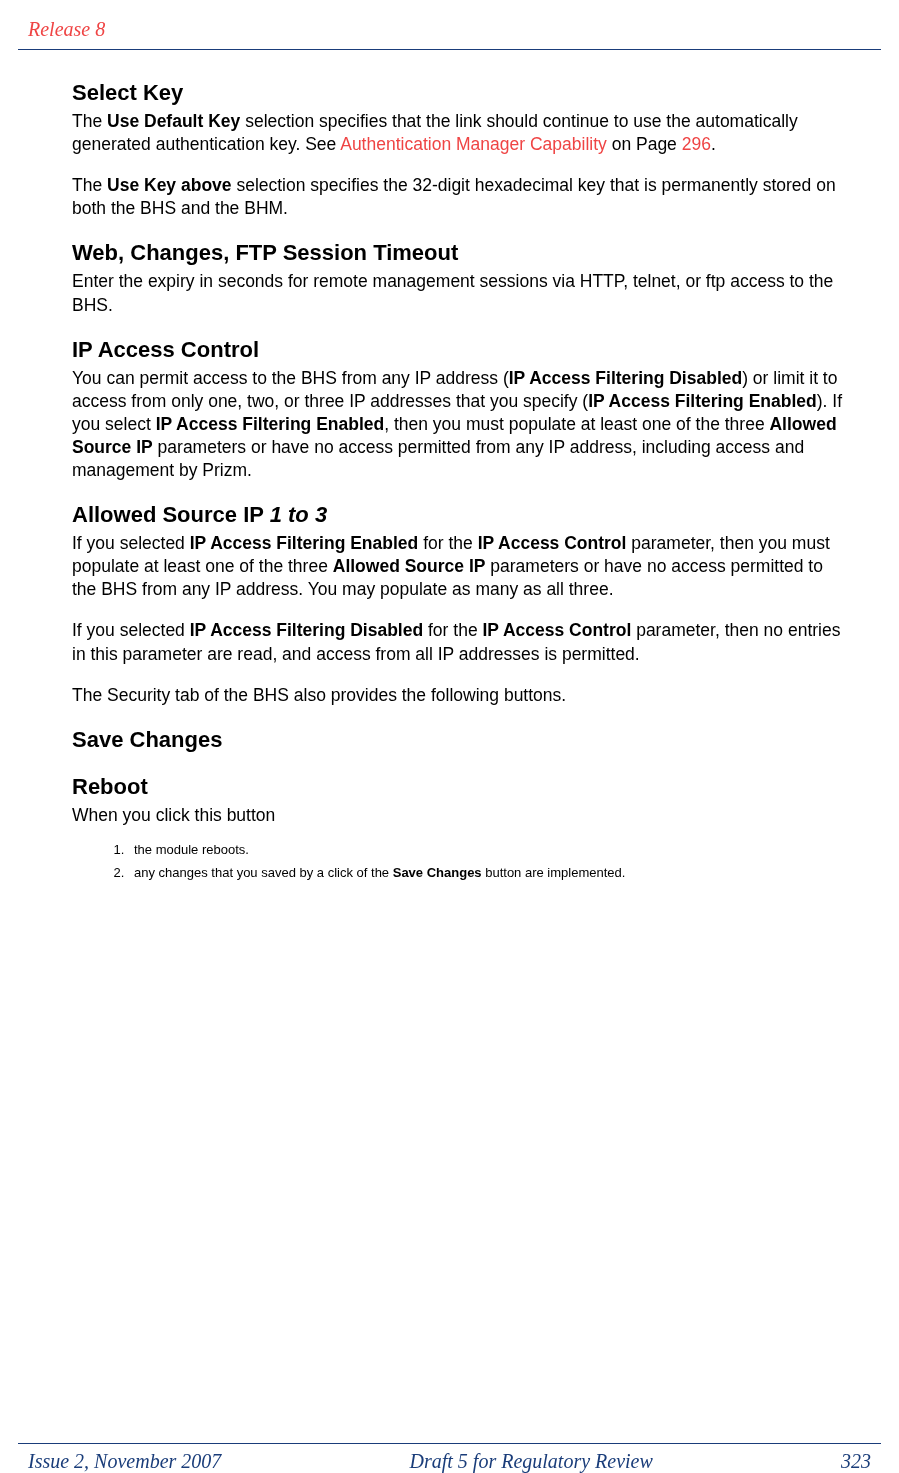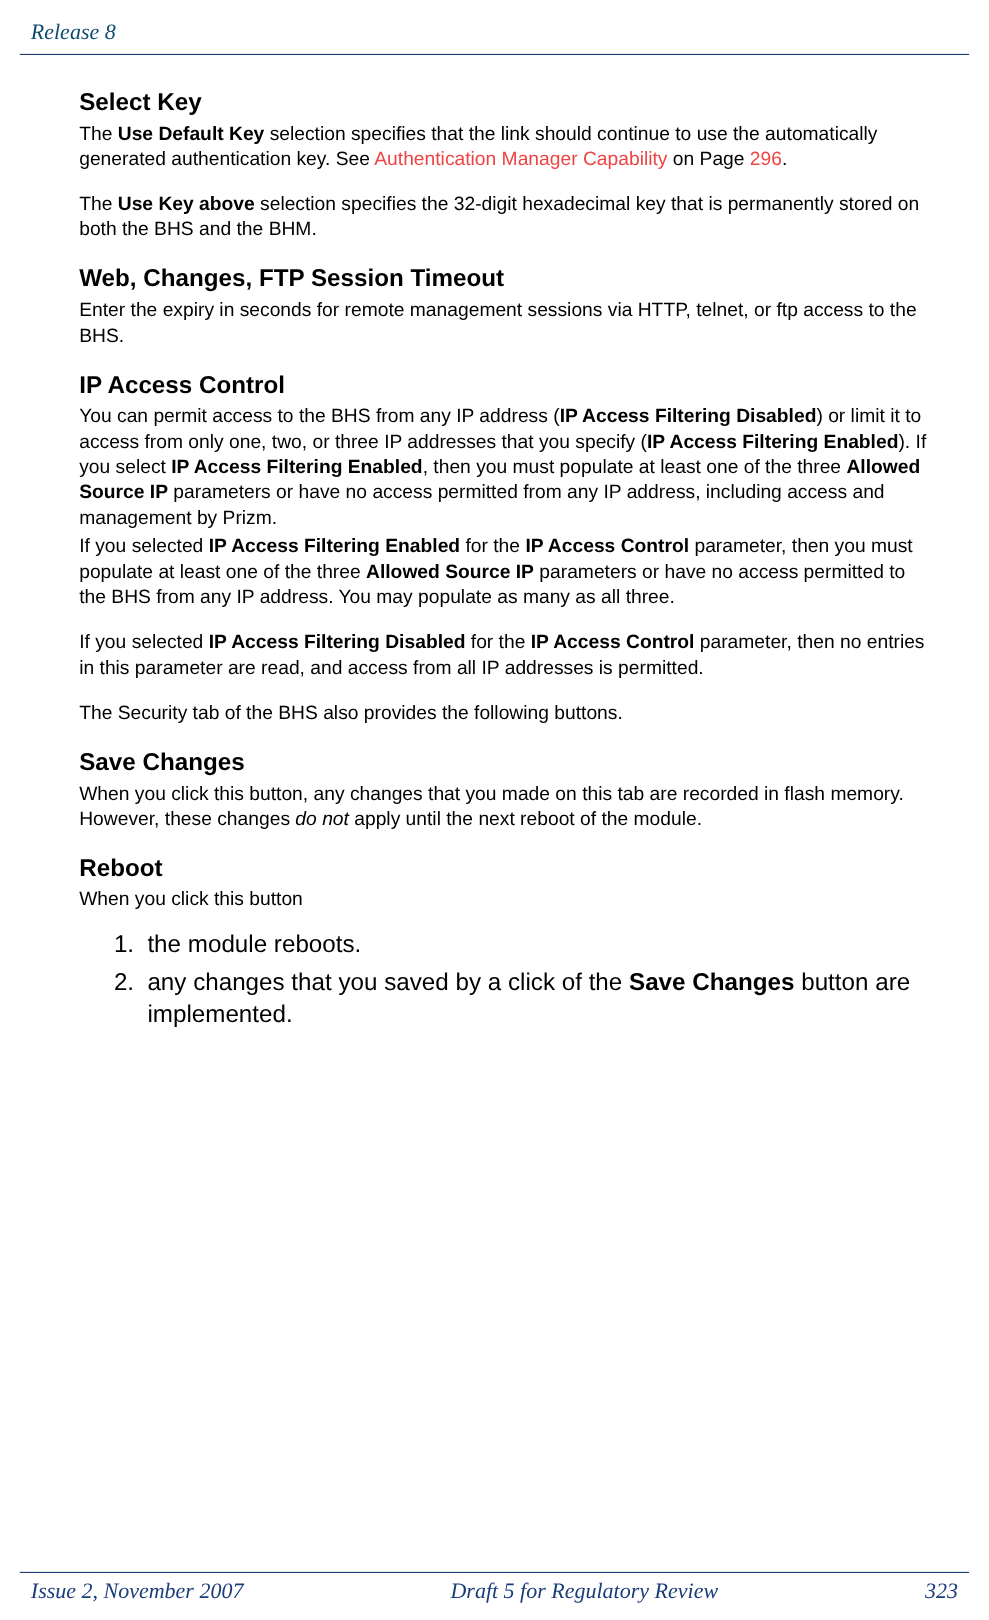--- a/index.html
+++ b/index.html
@@ -15,21 +15,21 @@
       position: relative;
       color: #000;
     }
     .header {
       display: flex;
       justify-content: space-between;
       padding: 18px 28px 8px 28px;
       font-family: 'Palatino Linotype', 'Book Antiqua', Palatino, serif;
       font-style: italic;
       font-size: 20px;
-      color: #0c4a6e;
+      color: #ef4444;
       gap: 19px;
     }
     .header-right {
       text-align: right;
     }
     .header-divider {
       border: none;
       border-top: 1.5px solid #1a3d7a;
       margin: 0 18px;
     }
@@ -64,26 +64,26 @@
       text-decoration: none;
       cursor: pointer;
     }
     .ordered-list {
       margin-top: 14px;
       padding-left: 56px;
     }
     .ordered-list li {
       padding-left: 6px;
       margin-bottom: 6px;
-      font-size: 22px;
+      font-size: 13px;
       line-height: 1.32;
     }
     .footer {
       position: absolute;
-      bottom: 14px;
+      bottom: 0;
       left: 0;
       right: 0;
     }
     .footer-divider {
       border: none;
       border-top: 1.5px solid #1a3d7a;
       margin: 0 18px 6px 18px;
     }
     .footer-row {
       display: flex;
@@ -117,32 +117,32 @@
   </p>
 
   <div class="section-heading">Web, Changes, FTP Session Timeout</div>
   <p class="para">Enter the expiry in seconds for remote management sessions via HTTP, telnet, or ftp access to the BHS.</p>
 
   <div class="section-heading">IP Access Control</div>
   <p class="para">
     <span>You can permit access to the BHS from any IP address (</span><span class="bold">IP Access Filtering Disabled</span><span>) or limit it to access from only one, two, or three IP addresses that you specify (</span><span class="bold">IP Access Filtering Enabled</span><span>). If you select </span><span class="bold">IP Access Filtering Enabled</span><span>, then you must populate at least one of the three </span><span class="bold">Allowed Source IP</span><span> parameters or have no access permitted from any IP address, including access and management by Prizm.</span>
   </p>
 
+  <div class="section-heading">
+    <span>Allowed Source IP </span><span class="italic-part">1 to 3</span>
+  </div>
   <p class="para">
     <span>If you selected </span><span class="bold">IP Access Filtering Enabled</span><span> for the </span><span class="bold">IP Access Control</span><span> parameter, then you must populate at least one of the three </span><span class="bold">Allowed Source IP</span><span> parameters or have no access permitted to the BHS from any IP address. You may populate as many as all three.</span>
   </p>
   <p class="para spaced">
     <span>If you selected </span><span class="bold">IP Access Filtering Disabled</span><span> for the </span><span class="bold">IP Access Control</span><span> parameter, then no entries in this parameter are read, and access from all IP addresses is permitted.</span>
   </p>
   <p class="para spaced">The Security tab of the BHS also provides the following buttons.</p>
 
   <div class="section-heading">Save Changes</div>
-  <p class="para">
-    <span>When you click this button, any changes that you made on this tab are recorded in flash memory. However, these changes </span><span class="italic">do not</span><span> apply until the next reboot of the module.</span>
-  </p>
 
   <div class="section-heading">Reboot</div>
   <p class="para">When you click this button</p>
   <ol class="ordered-list">
     <li>the module reboots.</li>
     <li>
       <span>any changes that you saved by a click of the </span><span class="bold">Save Changes</span><span> button are implemented.</span>
     </li>
   </ol>
 

